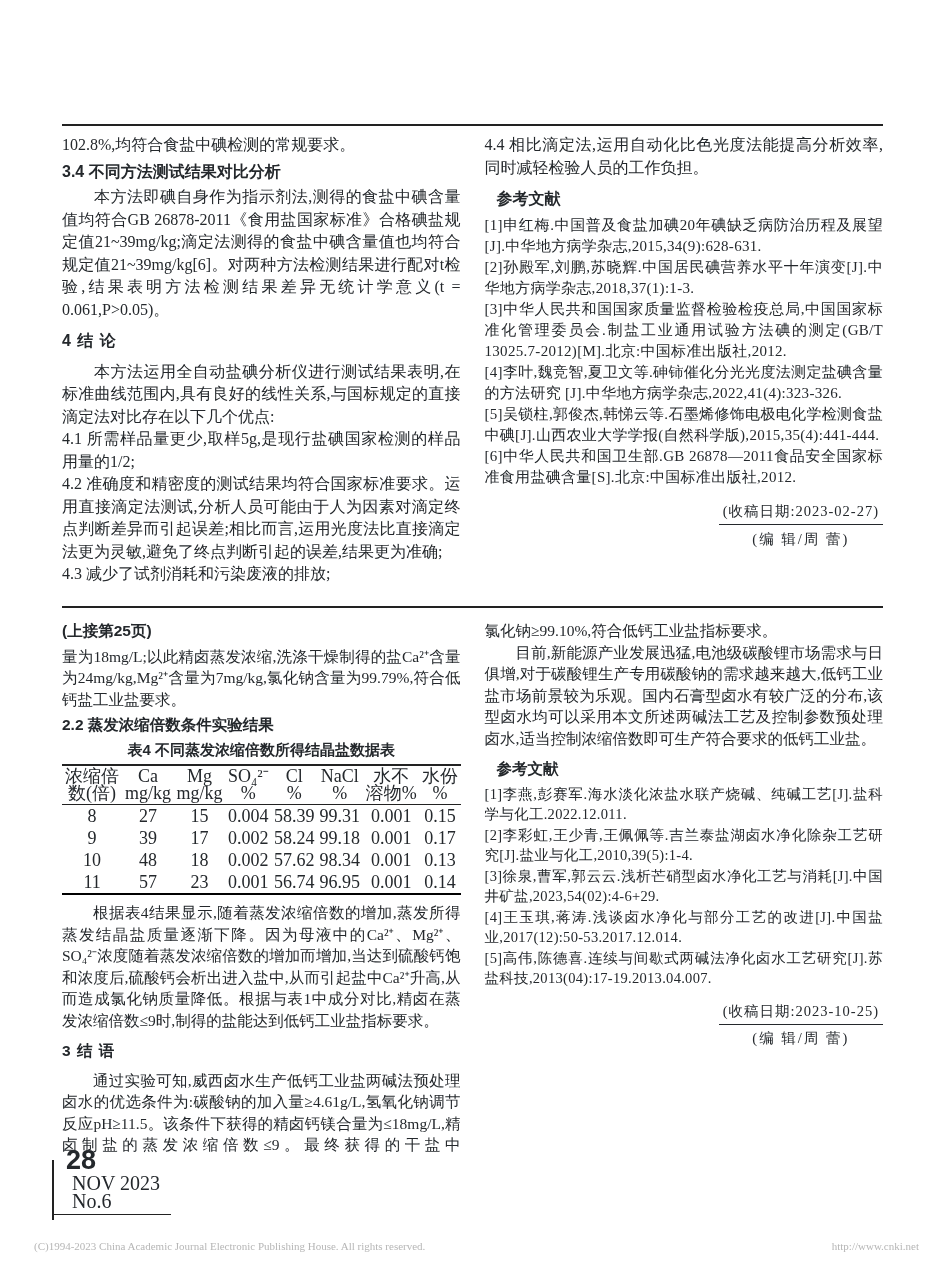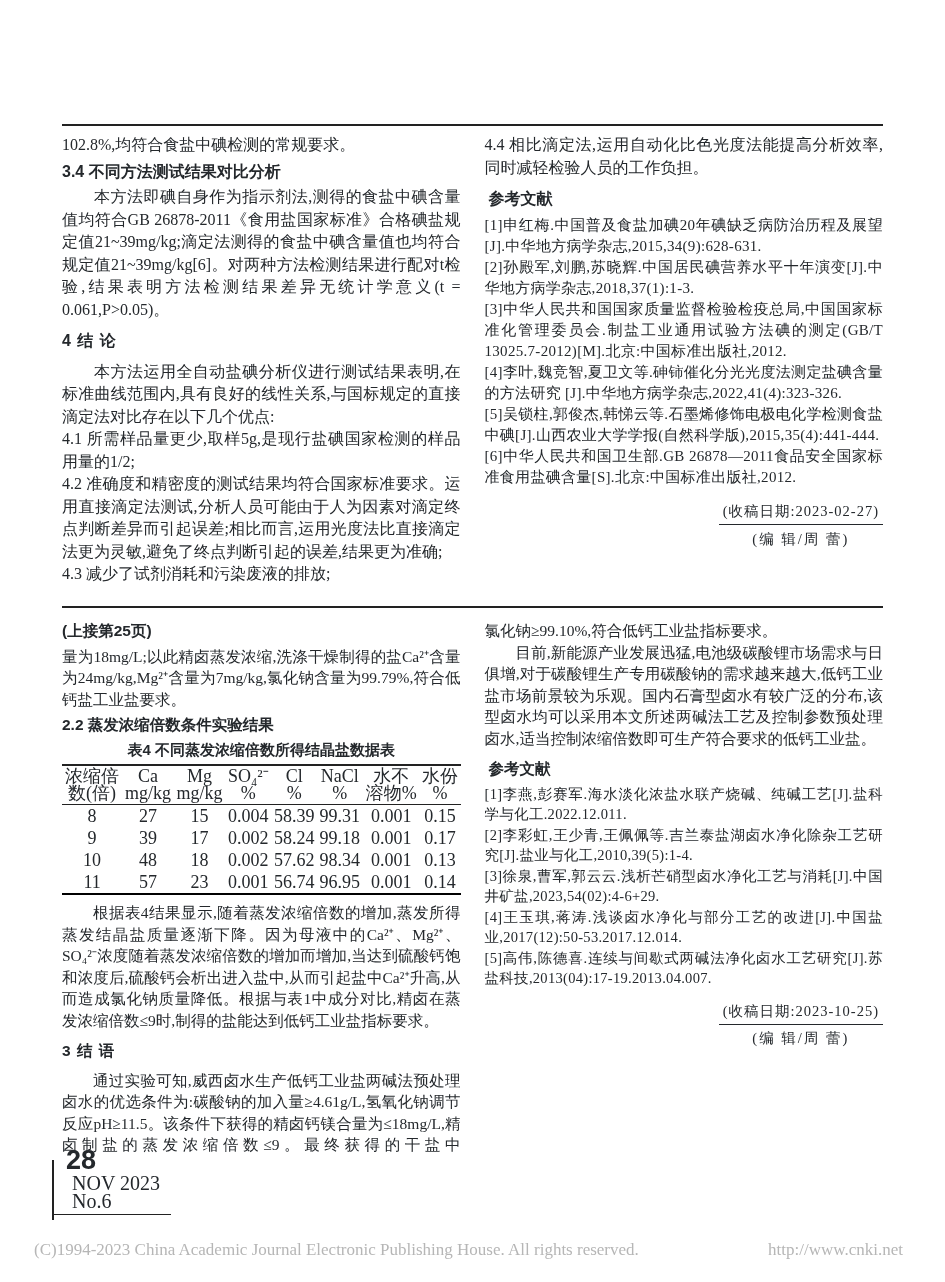--- a/index.html
+++ b/index.html
@@ -39,21 +39,21 @@
   p.para  { text-indent: 2em; }
   p.flush { text-indent: 0; }
   .heading {
     font-family: "Liberation Sans", sans-serif;
     font-weight: bold; text-indent: 0;
     margin: 4px 0 3px 0;
   }
   .heading.space { margin: 9px 0 8px 0; letter-spacing: 1px; }
   .refs-heading {
     font-family: "Liberation Sans", sans-serif;
-    font-weight: bold; margin: 9px 0 4px 4px;
+    font-weight: bold; margin: 9px 0 4px 12px;
   }
   .ref { text-indent: 0; font-size: 15px; line-height: 21px; letter-spacing: 0.3px; }
   .section-lower .ref { font-size: 14.5px; line-height: 20.5px; }
 
   .received-wrap { text-align: right; margin-top: 12px; }
   .received-box { display: inline-block; text-align: center; font-size: 14.5px; }
   .received-line { display: inline-block; padding: 0 4px 2px 4px; border-bottom: 1.5px solid #24282c; letter-spacing: 1px; }
   .editor-line { padding-top: 3px; letter-spacing: 2px; }
 
   .continued {
@@ -76,23 +76,23 @@
     border-bottom: 1.5px solid #222;
   }
   table.t4 td { padding: 2.5px 1px; }
   
   .pagenum-block { position: absolute; left: 48px; top: 1146px; width: 130px; }
   .pn-vline { position: absolute; left: 4px; top: 14px; width: 2px; height: 60px; background: #222; }
   .pn-number { margin-left: 18px; font-family: "Liberation Sans", sans-serif; font-weight: bold; font-size: 27px; line-height: 28px; }
   .pn-issue { margin-left: 24px; font-size: 20px; line-height: 18px; }
   .pn-hline { margin-top: 4px; margin-left: 5px; width: 118px; border-top: 1.5px solid #222; }
   .footer {
-    position: absolute; left: 34px; right: 42px; top: 1240px;
+    position: absolute; left: 34px; right: 26px; top: 1240px;
     display: flex; justify-content: space-between;
-    color: #b6b6b6; font-size: 17px;
+    color: #b6b6b6; font-size: 11px;
   }
 </style>
 </head>
 <body>
 
 <div class="page">
 
   <div class="head-rule"></div>
 
   <div class="section section-upper">

